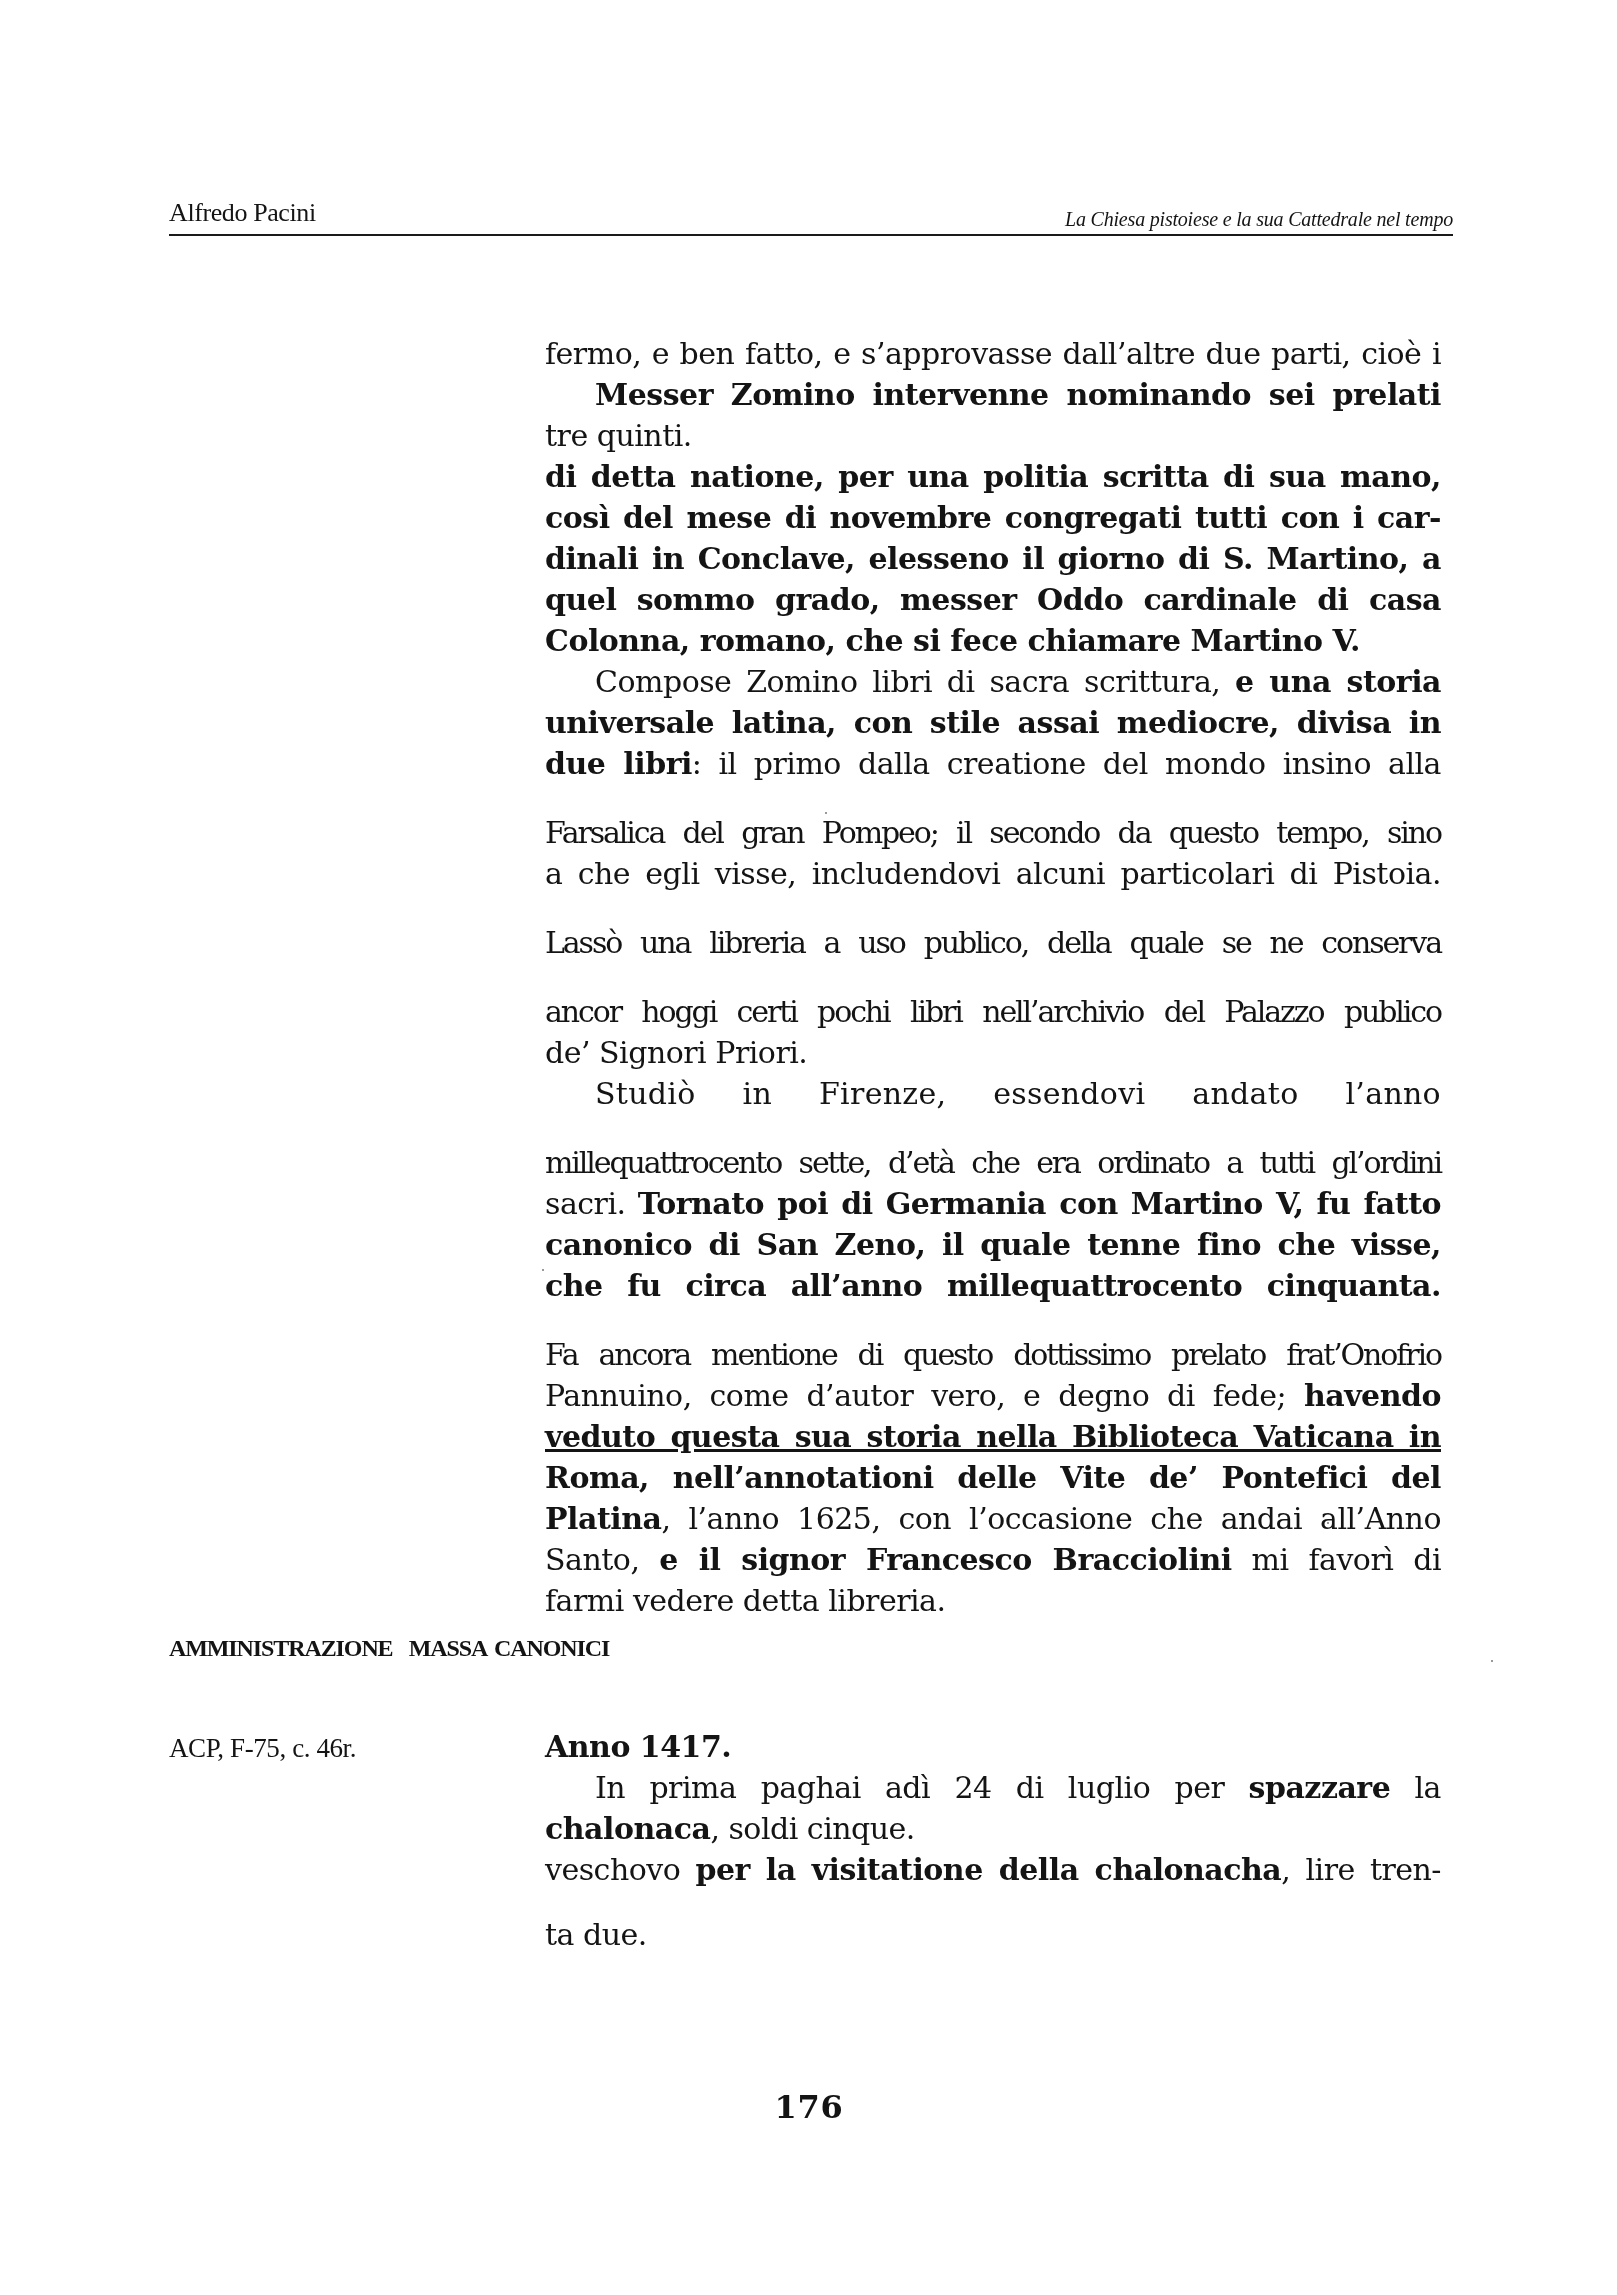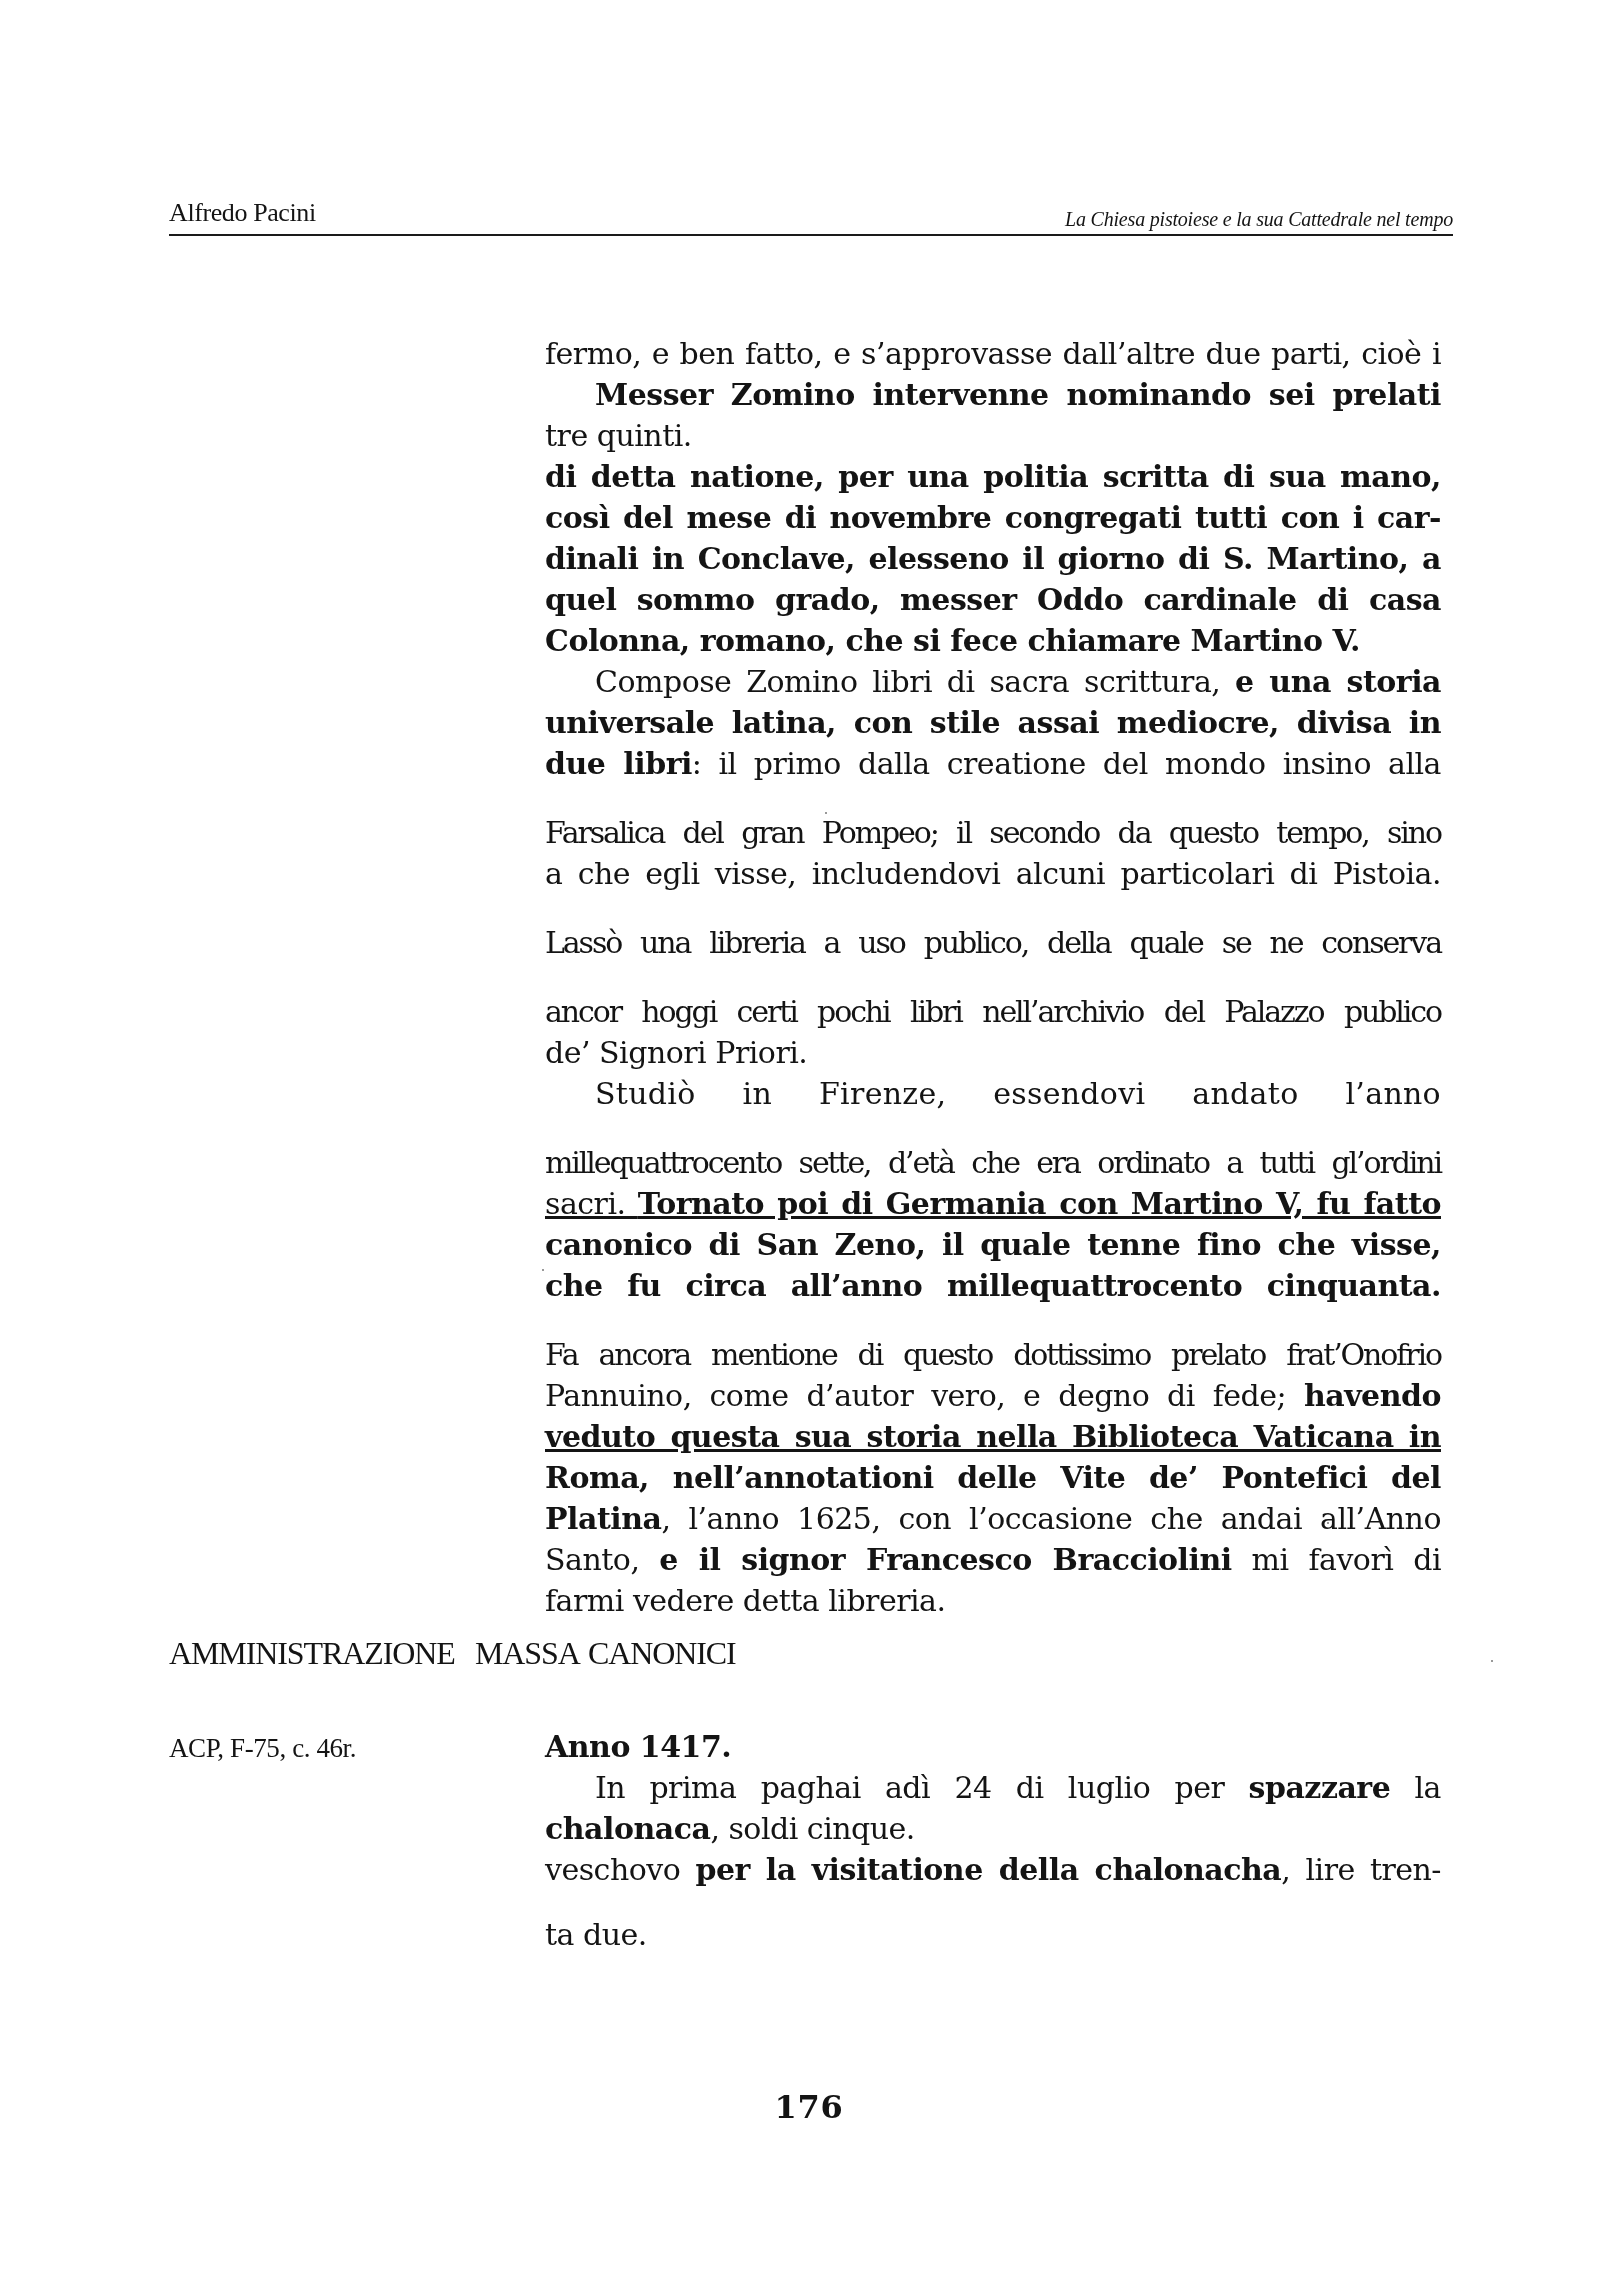--- a/index.html
+++ b/index.html
@@ -26,22 +26,22 @@
     position: absolute; left: 545px; width: 896px;
     font-size: 30px; line-height: 41px; text-align: justify;
     letter-spacing: -0.5px;
   }
   .b { font-weight: bold; }
   .tight { letter-spacing: -2.1px; word-spacing: -1.6px; margin-top: 28px; }
   .wide { letter-spacing: 0.3px; word-spacing: 21px; }
   #main-text { top: 333px; }
   .section-heading {
     position: absolute; left: 169px; top: 1635px;
-    font-family: "Liberation Serif", serif; font-weight: normal;
-    font-size: 32px; letter-spacing: -1.1px; word-spacing: 3.2px;
+    font-family: "Liberation Serif", serif; font-weight: bold;
+    font-size: 24px; letter-spacing: -1.1px; word-spacing: 3.2px;
   }
   .ref-label {
     position: absolute; left: 169px; top: 1733px;
     font-family: "Liberation Serif", serif; font-size: 27px; letter-spacing: -0.4px;
   }
   #entry-text { top: 1726px; }
   .page-number {
     position: absolute; left: 0; width: 1618px; top: 2088px; text-align: center;
     font-size: 32px; font-weight: bold; letter-spacing: 0.8px;
   }
@@ -68,21 +68,21 @@
     <div style="text-align: justify; text-align-last: justify; white-space: nowrap; text-indent: 50px;"><span>Compose Zomino libri di sacra scrittura, </span><span class="b">e una storia</span></div>
     <div style="text-align: justify; text-align-last: justify; white-space: nowrap;"><span class="b">universale latina, con stile assai mediocre, divisa in</span></div>
     <div style="text-align: justify; text-align-last: justify; white-space: nowrap;"><span class="b">due libri</span><span>: il primo dalla creatione del mondo insino alla</span></div>
     <div class="tight" style="text-align: justify; text-align-last: justify; white-space: nowrap;"><span>Farsalica del gran Pompeo; il secondo da questo tempo, sino</span></div>
     <div style="text-align: justify; text-align-last: justify; white-space: nowrap;"><span>a che egli visse, includendovi alcuni particolari di Pistoia.</span></div>
     <div class="tight" style="text-align: justify; text-align-last: justify; white-space: nowrap;"><span>Lassò una libreria a uso publico, della quale se ne conserva</span></div>
     <div class="tight" style="text-align: justify; text-align-last: justify; white-space: nowrap;"><span>ancor hoggi certi pochi libri nell’archivio del Palazzo publico</span></div>
     <div style="text-align: left; text-align-last: left; white-space: nowrap;"><span>de’ Signori Priori.</span></div>
     <div class="wide" style="text-align: justify; text-align-last: justify; white-space: nowrap; text-indent: 50px;"><span>Studiò in Firenze, essendovi andato l’anno</span></div>
     <div class="tight" style="text-align: justify; text-align-last: justify; white-space: nowrap;"><span>millequattrocento sette, d’età che era ordinato a tutti gl’ordini</span></div>
-    <div style="text-align: justify; text-align-last: justify; white-space: nowrap; text-decoration: underline;"><span>sacri. </span><span class="b">Tornato poi di Germania con Martino V, fu fatto</span></div>
+    <div style="text-align: justify; text-align-last: justify; white-space: nowrap;"><span>sacri. </span><span class="b">Tornato poi di Germania con Martino V, fu fatto</span></div>
     <div style="text-align: justify; text-align-last: justify; white-space: nowrap;"><span class="b">canonico di San Zeno, il quale tenne fino che visse,</span></div>
     <div style="text-align: justify; text-align-last: justify; white-space: nowrap;"><span class="b">che fu circa all’anno millequattrocento cinquanta.</span></div>
     <div class="tight" style="text-align: justify; text-align-last: justify; white-space: nowrap;"><span>Fa ancora mentione di questo dottissimo prelato frat’Onofrio</span></div>
     <div style="text-align: justify; text-align-last: justify; white-space: nowrap;"><span>Pannuino, come d’autor vero, e degno di fede; </span><span class="b">havendo</span></div>
     <div style="text-align: justify; text-align-last: justify; white-space: nowrap; text-decoration: underline;"><span class="b">veduto questa sua storia nella Biblioteca Vaticana in</span></div>
     <div style="text-align: justify; text-align-last: justify; white-space: nowrap;"><span class="b">Roma, nell’annotationi delle Vite de’ Pontefici del</span></div>
     <div style="text-align: justify; text-align-last: justify; white-space: nowrap;"><span class="b">Platina</span><span>, l’anno 1625, con l’occasione che andai all’Anno</span></div>
     <div style="text-align: justify; text-align-last: justify; white-space: nowrap;"><span>Santo, </span><span class="b">e il signor Francesco Bracciolini</span><span> mi favorì di</span></div>
     <div style="text-align: left; text-align-last: left; white-space: nowrap;"><span>farmi vedere detta libreria.</span></div>
   </div>

